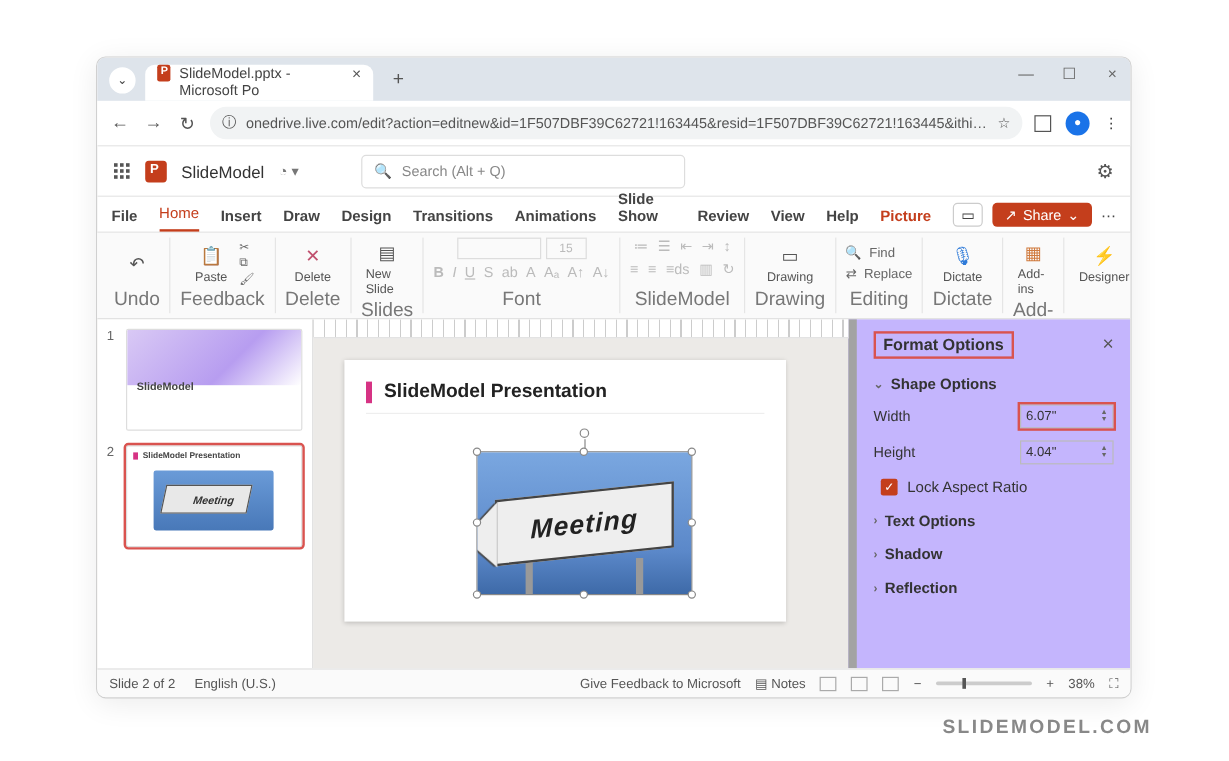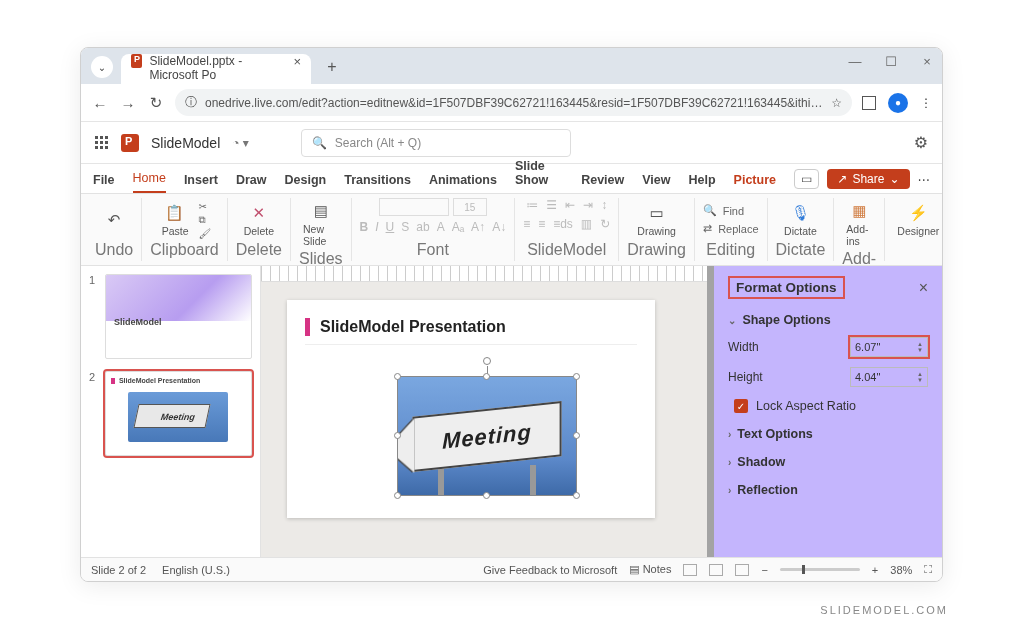--- a/index.html
+++ b/index.html
@@ -99,21 +99,21 @@
   .numinput.sel{ outline:2px solid #d9534f;}
   .spin{ display:flex; flex-direction:column; font-size:6px; line-height:6px; color:#666;}
   .chk{ display:flex; align-items:center; gap:8px; margin-top:12px; margin-left:6px;}
   .chkbox{ width:14px; height:14px; background:#c43e1c; border-radius:2px; color:#fff; display:flex; align-items:center; justify-content:center; font-size:10px;}
   
   .status{ height:24px; border-top:1px solid #e2e2e2; background:#fafafa; display:flex; align-items:center; padding:0 10px; font-size:11px; color:#555; gap:16px;}
   .status .right{ margin-left:auto; display:flex; align-items:center; gap:12px;}
   .zoomtrack{ width:80px; height:3px; background:#ccc; position:relative; border-radius:2px;}
   .zoomtrack::after{content:""; position:absolute; left:22px; top:-3px; width:3px; height:9px; background:#555;}
   .viewbtn{ width:14px; height:12px; border:1px solid #aaa; }
-  .watermark{ position:absolute; right:76px; bottom:18px; font-size:11px; letter-spacing:2px; color:#888;}
+  .watermark{ position:absolute; right:64px; bottom:18px; font-size:16px; letter-spacing:2px; color:#888;font-weight:bold;}
 </style>
 </head>
 <body>
 
 <div class="browser-frame">
 
   <div class="tabstrip">
     <div class="tab-dropdown">⌄</div>
     <div class="tab">
       <span class="favicon"></span>
@@ -201,21 +201,21 @@
         <div class="rbtn">
             <span class="ic">📋</span>
             <span>Paste</span>
           </div>
         <div class="smallset">
             <div>✂</div>
             <div>⧉</div>
             <div>🖌</div>
           </div>
       </div>
-      <div class="lbl">Clipboard</div>
+      <div class="lbl">Feedback</div>
     </div>
     <div class="rgroup">
       <div class="icons">
           <div class="rbtn">
             <span class="ic" style="color:#c0506e">✕</span>
             <span>Delete</span>
           </div>
         </div>
       <div class="lbl">Delete</div>
     </div>

